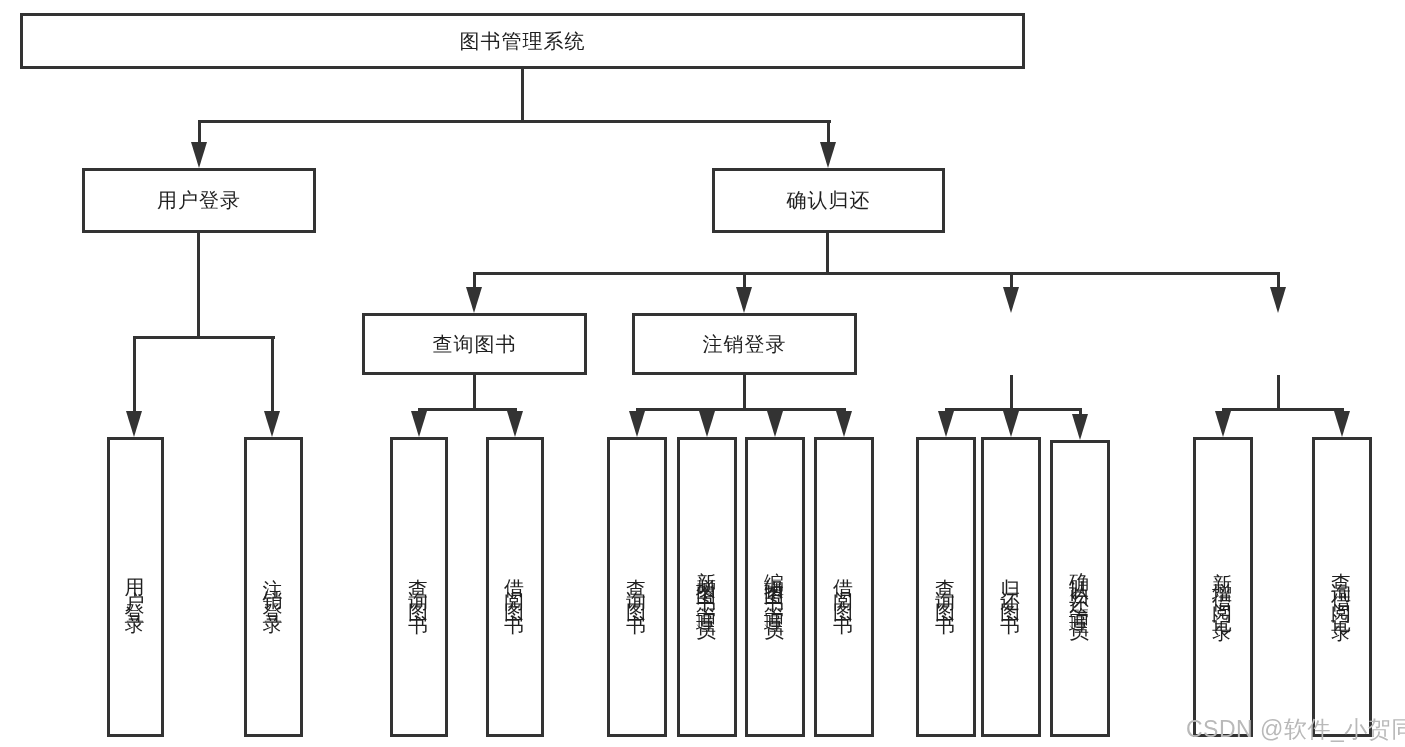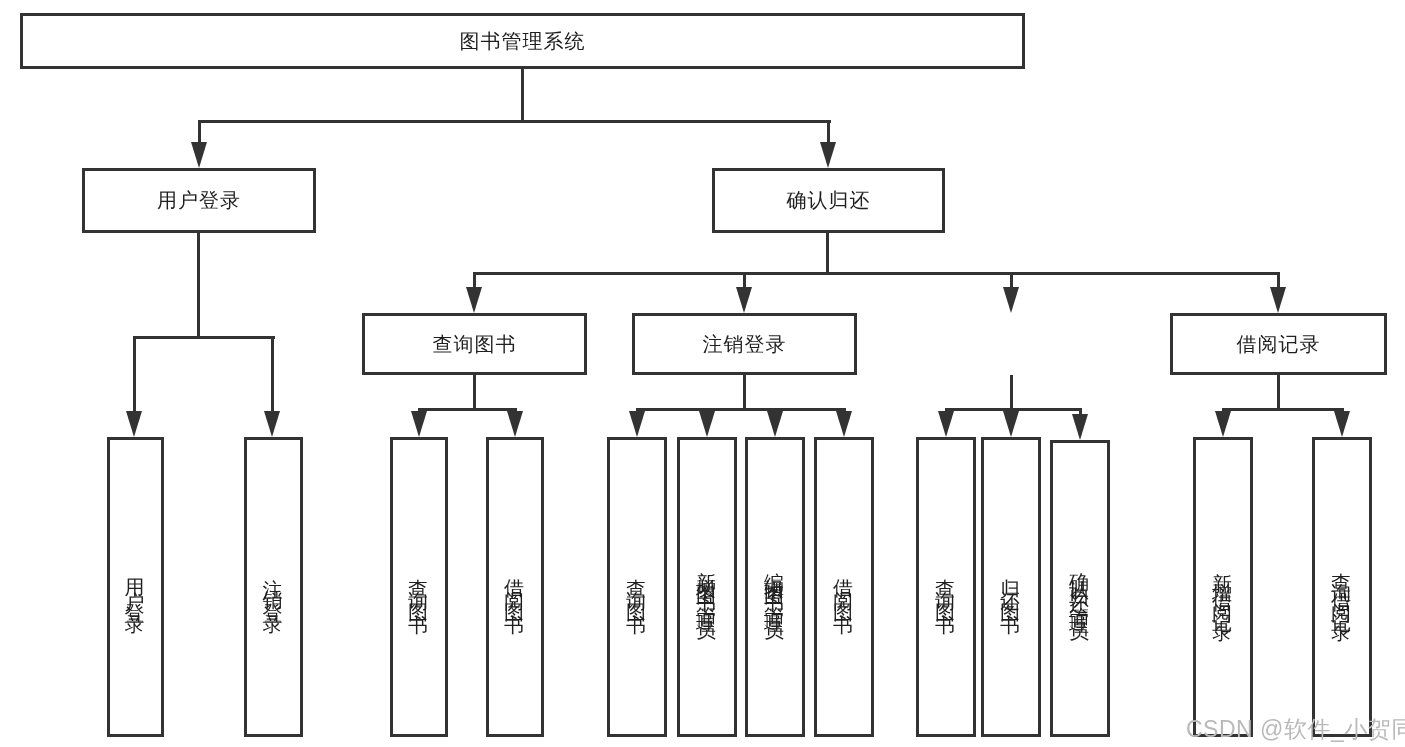--- a/index.html
+++ b/index.html
@@ -98,23 +98,20 @@
   <div class="tri" style="left:1003px;top:287px;"></div>
   <div class="v" style="left:1277px;top:272px;height:17px;"></div>
   <div class="tri" style="left:1270px;top:287px;"></div>
 
   <div class="box" style="left:362px;top:313px;width:225px;height:62px;">
     <span>查询图书</span>
   </div>
   <div class="box" style="left:632px;top:313px;width:225px;height:62px;">
     <span>注销登录</span>
   </div>
-  <div class="box" style="left:1170px;top:313px;width:217px;height:62px;">
-    <span>借阅记录</span>
-  </div>
 
   <div class="v" style="left:473px;top:375px;height:33px;"></div>
   <div class="h" style="left:418px;top:408px;width:99px;"></div>
   <div class="v" style="left:418px;top:408px;height:6px;"></div>
   <div class="tri" style="left:411px;top:411px;"></div>
   <div class="v" style="left:514px;top:408px;height:6px;"></div>
   <div class="tri" style="left:507px;top:411px;"></div>
 
   <div class="v" style="left:743px;top:375px;height:33px;"></div>
   <div class="h" style="left:636px;top:408px;width:210px;"></div>

